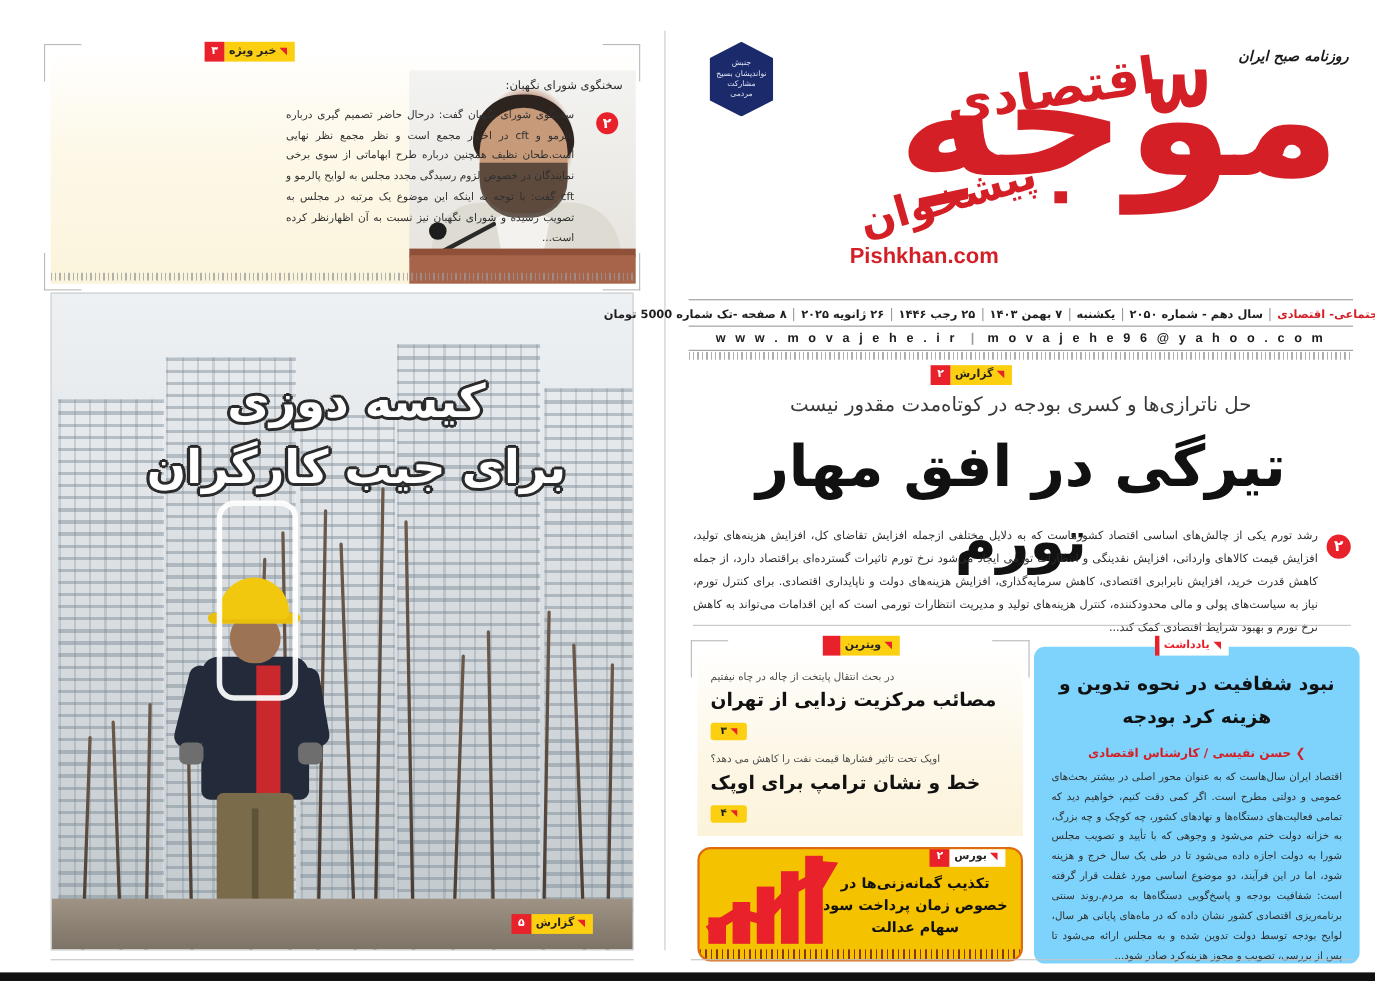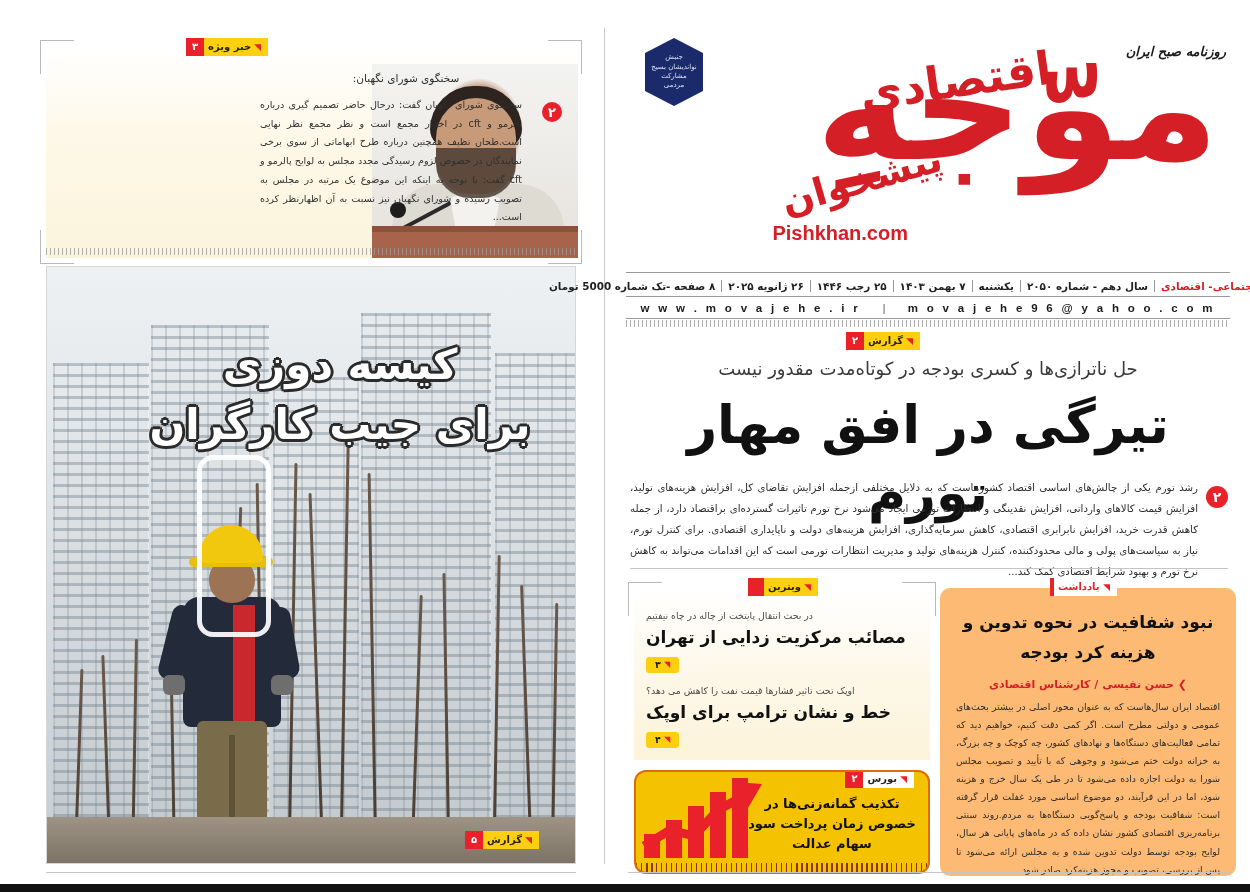--- a/index.html
+++ b/index.html
@@ -49,21 +49,21 @@
     background:#fcd011; color:#231f20; padding:0 7px 0 4px; order:1;
     display:flex; align-items:center; gap:3px;
   }
   .badge .arrow { color:#e8212b; font-size:9px; transform:scaleX(-1); }
 
   .badge-top-news {
     position:absolute; left:186px; top:38px; z-index:5;
   }
 
   .kicker {
-    font-size:10.5px; color:#2b2b2b; text-align:center;
+    font-size:10.5px; color:#2b2b2b; 
     margin-top:26px; direction:rtl;
   }
   .headline-top {
     font-size:21px; font-weight:bold; color:#111; text-align:center;
     line-height:1.45; direction:rtl; margin-top:8px; padding:0 14px;
     letter-spacing:-0.2px;
   }
   .lead-wrap { position:relative; margin-top:12px; padding:0 18px 0 14px; }
   .quote-dot {
     position:absolute; right:4px; top:6px; width:20px; height:20px; border-radius:50%;
@@ -141,21 +141,21 @@
   }
 
   
   .red-banner {
     position:absolute; left:120px; top:12px; width:394px;
     background:#e8212b; color:#fff; text-align:center;
     font-size:14px; font-weight:bold; line-height:1.55; padding:4px 8px;
     direction:rtl;
   }
   .photo-headline {
-    position:absolute; left:56px; top:68px; width:474px; text-align:center;
+    position:absolute; left:40px; top:68px; width:474px; text-align:center;
     direction:rtl; color:#ffffff; font-weight:bold;
     font-size:42px; line-height:1.42;
     text-shadow:
       -2px -2px 0 #2b2b2b,  2px -2px 0 #2b2b2b,
       -2px  2px 0 #2b2b2b,  2px  2px 0 #2b2b2b,
        0   -3px 0 #2b2b2b,  0    3px 0 #2b2b2b,
       -3px  0   0 #2b2b2b,  3px  0   0 #2b2b2b;
   }
   .badge-photo-bottom { position:absolute; right:36px; bottom:14px; z-index:6; }
 
@@ -202,21 +202,21 @@
     position:absolute; left:22px; top:276px; width:604px; height:20px;
     display:flex; align-items:center; justify-content:center; gap:0;
     direction:rtl; font-size:10.4px; color:#1f1f1f; font-weight:bold;
   }
   .dateline .seg { padding:0 6px; border-left:1px solid #999; white-space:nowrap; }
   .dateline .seg:last-child { border-left:none; }
   .dateline .red { color:#d51f26; }
   .info-rule-mid { position:absolute; left:22px; top:296px; width:604px; height:1px; background:#9a9a9a; }
   .webline {
     position:absolute; left:22px; top:298px; width:604px; height:20px;
-    display:flex; align-items:center; justify-content:center; gap:22px;
+    display:flex; align-items:center; justify-content:center; gap:12px;
     direction:ltr; font-size:11.5px; color:#1b1b1b; font-weight:bold;
     letter-spacing:2.8px; font-family:"Liberation Sans",sans-serif;
   }
   .webline .bar { color:#999; letter-spacing:0; }
   .info-rule-bot { position:absolute; left:22px; top:318px; width:604px; height:1px; background:#9a9a9a; }
   .dotted-rule-r {
     position:absolute; left:22px; top:320px; width:604px; height:7px;
     background-image:repeating-linear-gradient(90deg,#9a9a9a 0 1.2px, transparent 1.2px 4px);
     opacity:.8;
   }
@@ -281,21 +281,21 @@
   .bourse-ticks {
     position:absolute; left:0; bottom:0; width:296px; height:9px;
     background-image:repeating-linear-gradient(90deg,#7a1a12 0 1.5px, transparent 1.5px 5px);
     opacity:.85;
   }
 
   
   .col-note { position:absolute; left:312px; top:0; width:296px; height:300px; }
   .note-card {
     position:absolute; left:0; top:8px; width:296px; height:288px;
-    background:#fdba74; border-radius:10px; padding:20px 16px 10px;
+    background:#7dd3fc; border-radius:10px; padding:20px 16px 10px;
   }
   .badge-note { position:absolute; left:110px; top:-2px; z-index:6; }
   .note-title {
     text-align:center; direction:rtl; font-size:17px; font-weight:bold;
     color:#111; line-height:1.75;
   }
   .note-author {
     text-align:center; direction:rtl; font-size:11px; font-weight:bold;
     color:#d51f26; margin-top:10px;
   }

